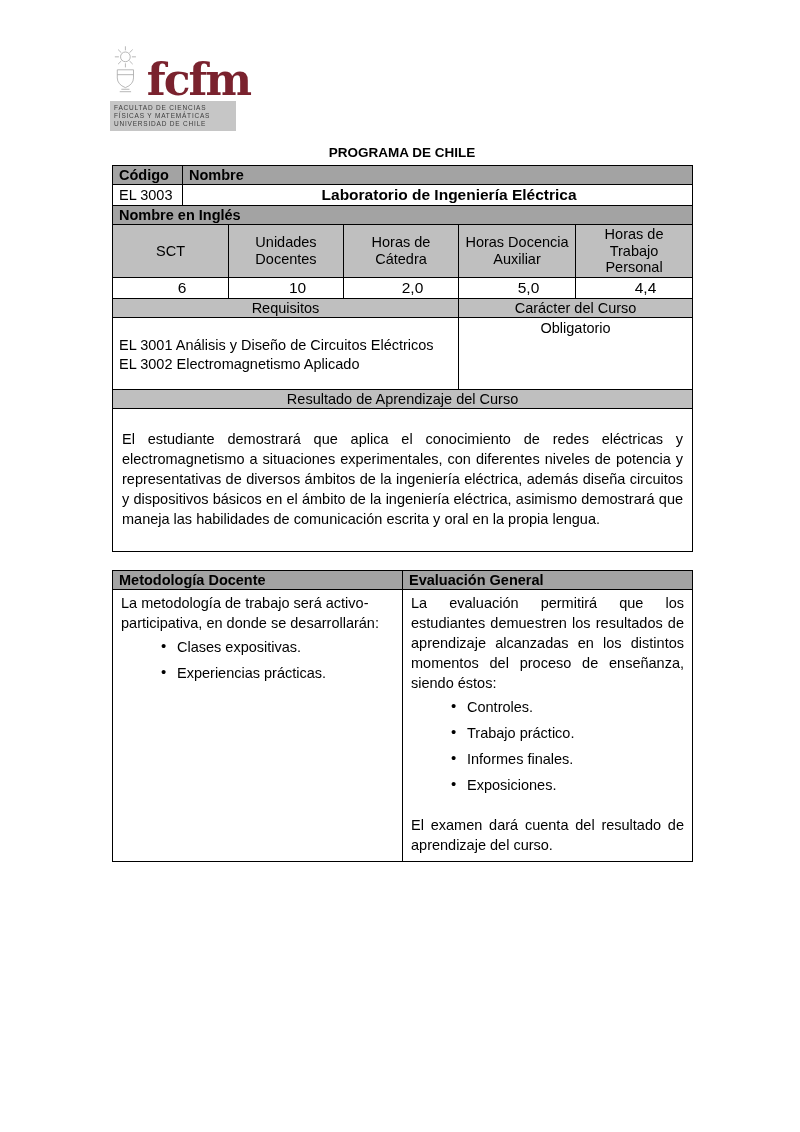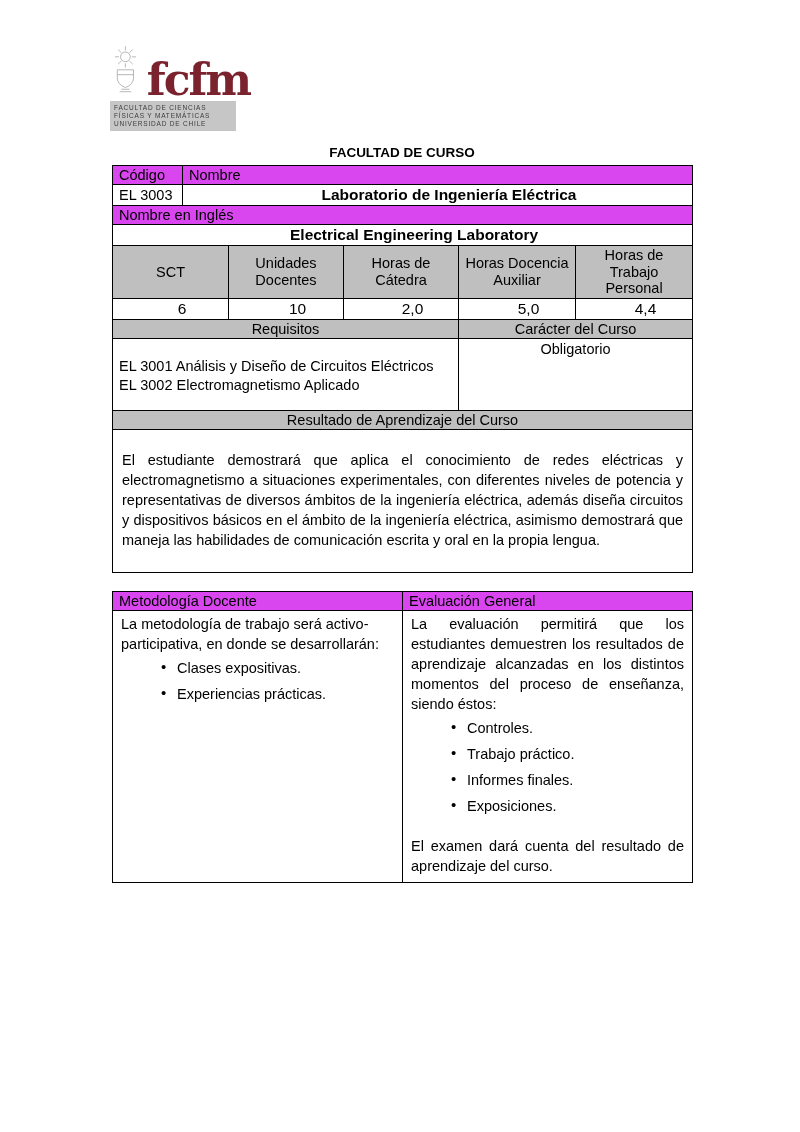--- a/index.html
+++ b/index.html
@@ -29,21 +29,21 @@
 
   
   .doc-title{
     text-align:center;font-weight:bold;font-size:13.5px;
     margin:14px 0 5px 0;
   }
 
   
   table{border-collapse:collapse;table-layout:fixed;width:580px;}
   td,th{border:1px solid #000;font-size:14.5px;padding:1px 6px;vertical-align:middle;word-wrap:break-word;}
-  .hdr{background:#d946ef;font-weight:normal;text-align:left;}
+  .hdr{background:#a3a3a3;font-weight:bold;text-align:left;}
   .hdr-c{background:#bfbfbf;font-weight:normal;text-align:center;}
   .c{text-align:center;padding-left:29px;}
   .bold{font-weight:bold;}
   .big{font-size:15.5px;}
   .hours-hd td{text-align:center;line-height:1.15;height:36px;}
   .req-cell{vertical-align:top;line-height:1.3;padding-top:18px;}
   .oblig-cell{vertical-align:top;text-align:center;padding-top:2px;margin-left:40px;}
   .result-cell{
     vertical-align:top;text-align:justify;
     padding:20px 9px 22px 9px;line-height:1.38;height:82px;
@@ -85,21 +85,21 @@
       </svg>
       <span class="fcfm-word">fcfm</span>
     </div>
     <div class="logo-caption">
       <div>FACULTAD DE CIENCIAS</div>
       <div>FÍSICAS Y MATEMÁTICAS</div>
       <div>UNIVERSIDAD DE CHILE</div>
     </div>
   </div>
 
-  <div class="doc-title">FACULTAD DE CURSO</div>
+  <div class="doc-title">PROGRAMA DE CHILE</div>
 
   <table>
     <colgroup>
       <col style="width:70px">
         <col style="width:46px">
         <col style="width:115px">
       <col style="width:115px">
         <col style="width:117px">
         <col style="width:117px">
     </colgroup>
@@ -107,23 +107,20 @@
         <tr>
       <td class="hdr">Código</td>
       <td class="hdr" colspan="5">Nombre</td>
     </tr>
     <tr>
       <td>EL 3003</td>
       <td class="c bold big" colspan="5">Laboratorio de Ingeniería Eléctrica</td>
     </tr>
     <tr>
       <td class="hdr" colspan="6">Nombre en Inglés</td>
-    </tr>
-    <tr>
-      <td class="c bold big" colspan="6">Electrical Engineering Laboratory</td>
     </tr>
     <tr class="hours-hd">
       <td class="hdr-c" colspan="2">SCT</td>
       <td class="hdr-c">Unidades Docentes</td>
       <td class="hdr-c">Horas de Cátedra</td>
       <td class="hdr-c">Horas Docencia Auxiliar</td>
       <td class="hdr-c">Horas de Trabajo Personal</td>
     </tr>
     <tr>
       <td class="c big" colspan="2">6</td>

